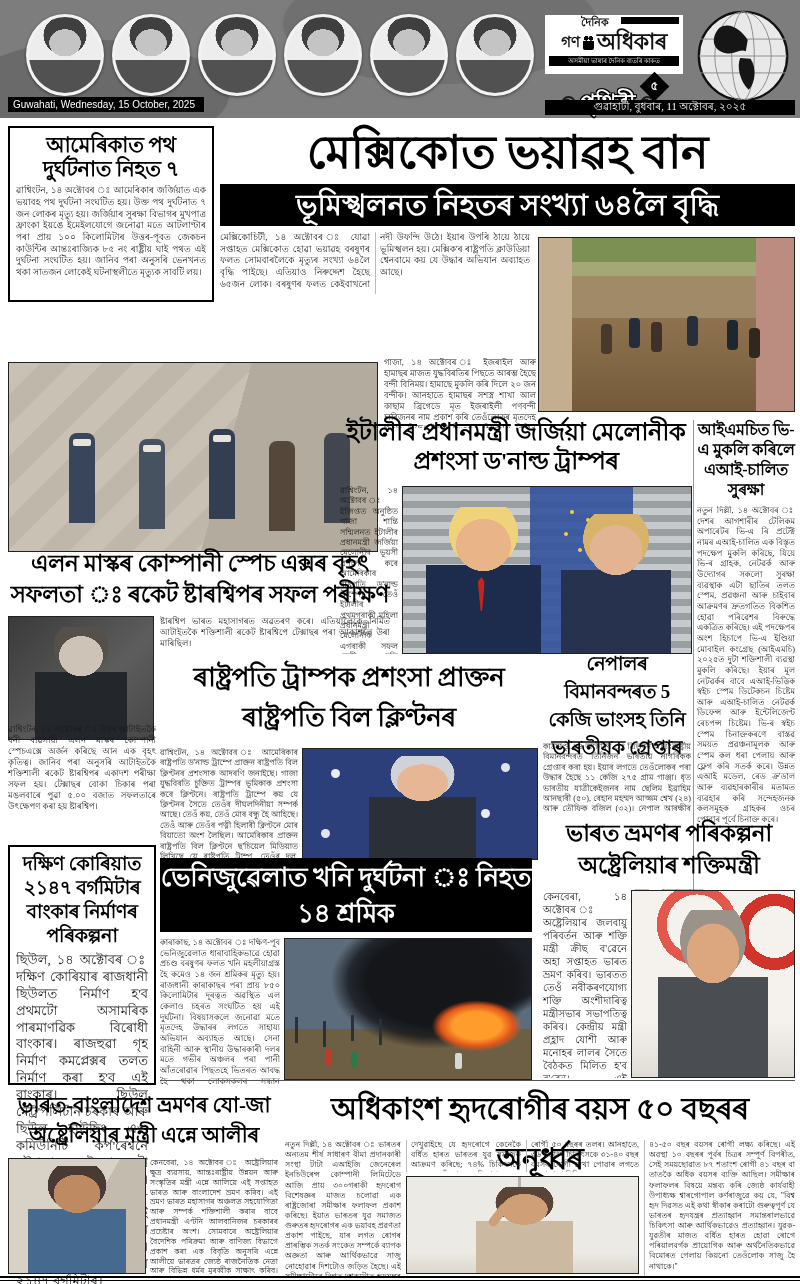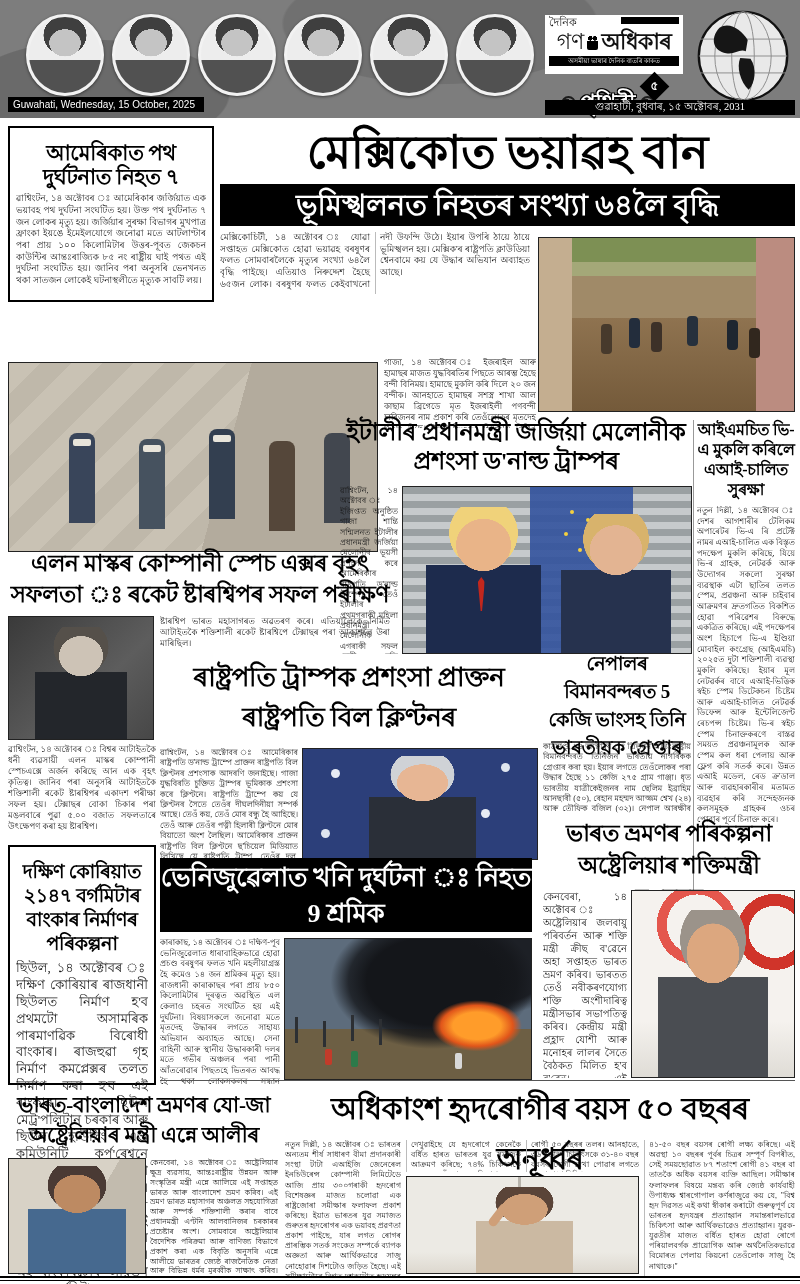--- a/index.html
+++ b/index.html
@@ -24,21 +24,21 @@
       radial-gradient(ellipse 22% 18% at 50% 34%, #c4c4c4 0 99%, transparent 100%),
       radial-gradient(ellipse 30% 26% at 50% 24%, #3f3f3f 0 99%, transparent 100%),
       linear-gradient(180deg, transparent 0 56%, #515151 56% 100%),
       radial-gradient(circle at 50% 40%, #ededed 0 65%, #a8a8a8 100%);
   }
   .strip { position:absolute; background:#000; color:#fff; display:flex; align-items:center; padding:0 5px; }
   #strip-en { left:8px; top:97px; width:196px; height:15px; font-family:"Liberation Sans",sans-serif; font-size:10px; font-weight:normal; }
   #strip-as { left:545px; top:100px; width:250px; height:15px; font-size:10.5px; justify-content:center; }
   #logo-box { position:absolute; left:545px; top:15px; width:138px; height:59px; background:#fff; padding:2px 4px; }
   #logo-row1 { display:flex; justify-content:space-between; align-items:flex-start; }
-  #logo-prefix { font-size:11px; font-weight:400; line-height:11px; }
+  #logo-prefix { font-size:11px; font-weight:700; line-height:11px;margin-left:32px; }
   #logo-top-bar { width:58px; height:7px; background:#000; }
   #logo-row2 { display:flex; align-items:center; justify-content:center; gap:3px; height:28px; }
   #paper-name { font-size:22px; font-weight:900; letter-spacing:-.5px; white-space:nowrap; }
   #people-icon { width:11px; height:15px;
       background:
         radial-gradient(circle at 30% 22%, #000 0 2.2px, transparent 2.4px),
         radial-gradient(circle at 72% 22%, #000 0 2.2px, transparent 2.4px),
         linear-gradient(180deg, transparent 0 38%, #000 38% 100%);
       border-radius:2px; }
   #logo-tagline { background:#000; color:#fff; font-size:6.5px; height:10px; line-height:10px; text-align:center; white-space:nowrap; overflow:hidden; }
@@ -48,21 +48,21 @@
   .globe-doodle { width:15px; height:15px; border-radius:50%; border:2px solid #1c1c1c;
       background: radial-gradient(circle at 30% 50%, transparent 0 4px, #1c1c1c 4px 4.8px, transparent 5px); }
   #page-diamond { position:absolute; left:644px; top:76px; width:21px; height:21px; background:#000; transform:rotate(45deg); display:flex; align-items:center; justify-content:center; }
   #page-diamond span { transform:rotate(-45deg); color:#fff; font-size:12px; font-weight:bold; }
   #globe-icon { position:absolute; left:696px; top:9px; width:94px; height:94px; }
 
   
   .abs { position:absolute; }
   .hl { font-weight:900; text-align:center; letter-spacing:-.3px; color:#000; }
   .bodytext { text-align:justify; overflow:hidden; line-height:1.3; color:#1a1a1a; }
-  .boxed { border:2px solid #000; padding:13px 6px; }
+  .boxed { border:2px solid #000; padding:5px 6px; }
   .banner { background:#000; color:#fff; }
   .photo { position:absolute; border:1px solid #222; overflow:hidden; }
   .person { position:absolute;
       background:
         radial-gradient(ellipse 24% 18% at 50% 26%, var(--skin,#e0b090) 0 99%, transparent 100%),
         radial-gradient(ellipse 30% 24% at 50% 18%, var(--hair,#666) 0 99%, transparent 100%),
         linear-gradient(180deg, transparent 0 40%, var(--suit,#232a3a) 40% 100%); }
   .tie::after { content:""; position:absolute; left:48%; top:48%; width:7px; height:34px; background:#c2271d; transform:translateX(-50%); clip-path:polygon(50% 0,100% 15%,60% 100%,40% 100%,0 15%); }
 
   
@@ -108,21 +108,21 @@
   #imc-col { left:697px; top:420px; width:98px; height:660px; }
   #imc-col .hl { font-size:16px; line-height:20px; margin-bottom:6px; }
   #imc-col .bodytext { font-size:8.2px; height:540px; }
   #div-imc { left:693px; top:420px; width:0; height:658px; border-left:1px solid #999; }
 
   
   #musk-hl { left:8px; top:548px; width:384px; height:64px; font-size:23px; line-height:31px; }
   #musk-photo { left:8px; top:616px; width:146px; height:124px; background:linear-gradient(135deg,#3a3a3a,#5d5d5d 60%,#474747); }
   #musk-fig { left:18%; top:8%; width:64%; height:92%; --skin:#cdc3b6; --hair:#55504a; --suit:#23262b; }
   #musk-side { left:160px; top:616px; width:230px; height:42px; font-size:8.5px; }
-  #musk-body { left:8px; top:744px; width:148px; height:114px; font-size:8.5px; }
+  #musk-body { left:8px; top:724px; width:148px; height:114px; font-size:8.5px; }
 
   
   #clinton-hl { left:160px; top:658px; width:378px; height:84px; font-size:26px; line-height:40px; }
   #clinton-body { left:160px; top:748px; width:138px; height:112px; font-size:8px; }
   #clinton-photo { left:302px; top:748px; width:236px; height:112px; background:#2c3f7a; }
   #clinton-photo .star { position:absolute; left:12%; top:18%; width:9px; height:9px; background:#e8ecf4; border-radius:50%;
       box-shadow:150px 40px 0 #e8ecf4, 170px -6px 0 #dfe5ef, -10px 60px 0 #dfe5ef; }
   #clinton-fig { left:28%; top:6%; width:46%; height:94%; --skin:#e7b694; --hair:#cfd2d6; --suit:#2a2f38; }
 
   
@@ -193,21 +193,21 @@
     <div class="port" style="left:284px"></div>
     <div class="port" style="left:370px"></div>
     <div class="port" style="left:456px"></div>
 
     <div id="logo-box">
       <div id="logo-row1">
         <span id="logo-prefix">দৈনিক</span>
         <span id="logo-top-bar"></span>
       </div>
       <div id="logo-row2">
-        <span id="paper-name-left" style="font-size:22px;font-weight:400">গণ</span>
+        <span id="paper-name-left" style="font-size:15px;font-weight:700">গণ</span>
         <span id="people-icon"></span>
         <span id="paper-name">অধিকাৰ</span>
       </div>
       <div id="logo-tagline">অসমীয়া ভাষাৰ দৈনিক বাতৰি কাকত</div>
     </div>
 
     <div id="section-row">
       <span class="globe-doodle"></span>
       <span id="section-label">পৃথিৱী</span>
       <span class="globe-doodle"></span>
@@ -221,21 +221,21 @@
       <ellipse cx="50" cy="50" rx="30" ry="47" fill="none" stroke="#8a8a8a" stroke-width="1"></ellipse>
       <ellipse cx="50" cy="50" rx="12" ry="47" fill="none" stroke="#8a8a8a" stroke-width="1"></ellipse>
       <line x1="4" y1="32" x2="96" y2="32" stroke="#8a8a8a" stroke-width="1"></line>
       <line x1="3" y1="50" x2="97" y2="50" stroke="#8a8a8a" stroke-width="1"></line>
       <line x1="4" y1="68" x2="96" y2="68" stroke="#8a8a8a" stroke-width="1"></line>
       <path d="M25,20 C14,32 19,45 32,47 C41,49 46,42 53,45 L55,33 C49,23 36,13 25,20 Z" fill="#161616"></path>
       <path d="M47,52 C43,62 47,77 56,86 C63,79 65,63 58,53 Z" fill="#161616"></path>
     </svg>
 
     <div class="strip" id="strip-en">Guwahati, Wednesday, 15 October, 2025</div>
-    <div class="strip" id="strip-as">গুৱাহাটী, বুধবাৰ, ১৫ অক্টোবৰ, 2031</div>
+    <div class="strip" id="strip-as">গুৱাহাটী, বুধবাৰ, 11 অক্টোবৰ, ২০২৫</div>
   </div>
 
   <div class="abs boxed" id="us-box">
     <div class="hl">আমেৰিকাত পথ দুৰ্ঘটনাত নিহত ৭</div>
     <div class="bodytext">ৱাশ্বিংটন, ১৪ অক্টোবৰ ঃ আমেৰিকাৰ জৰ্জিয়াত এক ভয়াবহ পথ দুৰ্ঘটনা সংঘটিত হয়। উক্ত পথ দুৰ্ঘটনাত ৭ জন লোকৰ মৃত্যু হয়। জৰ্জিয়াৰ সুৰক্ষা বিভাগৰ মুখপাত্ৰ ফ্ৰাংকা ইয়ঙে ইমেইলযোগে জনোৱা মতে আটলাণ্টাৰ পৰা প্ৰায় ১০০ কিলোমিটাৰ উত্তৰ-পূবত জেকচন কাউন্টিৰ আন্তঃৰাজ্যিক ৮৫ নং ৰাষ্ট্ৰীয় ঘাই পথত এই দুৰ্ঘটনা সংঘটিত হয়। জানিব পৰা অনুসৰি ভেনখনত থকা সাতজন লোকেই ঘটনাস্থলীতে মৃত্যুক সাবটি লয়।</div>
   </div>
 
   <div class="abs hl" id="mex-hl">মেক্সিকোত ভয়াৱহ বান</div>
   <div class="abs banner" id="mex-sub">ভূমিস্খলনত নিহতৰ সংখ্যা ৬৪লৈ বৃদ্ধি</div>
   <div class="abs bodytext" id="mex-body">মেক্সিকোচিটী, ১৪ অক্টোবৰ ঃ যোৱা সপ্তাহত মেক্সিকোত হোৱা ভয়াৱহ বৰষুণৰ ফলত সোমবাৰলৈকে মৃত্যুৰ সংখ্যা ৬৪লৈ বৃদ্ধি পাইছে। এতিয়াও নিৰুদ্দেশ হৈছে ৬৫জন লোক। বৰষুণৰ ফলত কেইবাখনো নদী উফন্দি উঠে। ইয়াৰ উপৰি ঠায়ে ঠায়ে ভূমিস্খলন হয়। মেক্সিক'ৰ ৰাষ্ট্ৰপতি ক্লাউডিয়া শ্বেনবামে কয় যে উদ্ধাৰ অভিযান অব্যাহত আছে।</div>
@@ -279,21 +279,21 @@
   <div class="abs bodytext" id="bowen-body">কেনবেৰা, ১৪ অক্টোবৰ ঃ অষ্ট্ৰেলিয়াৰ জলবায়ু পৰিবৰ্তন আৰু শক্তি মন্ত্ৰী ক্ৰীছ ব'ৱেনে অহা সপ্তাহত ভাৰত ভ্ৰমণ কৰিব। ভাৰতত তেওঁ নবীকৰণযোগ্য শক্তি অংশীদাৰিত্ব মন্ত্ৰীসভাৰ সভাপতিত্ব কৰিব। কেন্দ্ৰীয় মন্ত্ৰী প্ৰহ্লাদ যোশী আৰু মনোহৰ লালৰ সৈতে বৈঠকত মিলিত হ'ব ব'ৱেন। এই সময়ছোৱাত ৰাজ্যত ভাৰত-অষ্ট্ৰেলিয়া শক্তি আলোচনাও অনুষ্ঠিত হ'ব। শেহতীয়াকৈ কেন্দ্ৰীয় মন্ত্ৰী ৰাজনাথ সিঙৰ ভ্ৰমণৰ মাত্ৰ এসপ্তাহমান পিছতে এই উচ্চ পৰ্যায়ৰ ভ্ৰমণ হ'ব বুলি এক সূত্ৰই প্ৰকাশ কৰিছে।</div>
   <div class="photo" id="bowen-photo">
     <div class="person" id="bowen-fig"></div>
   </div>
 
   <div class="abs boxed" id="korea-box">
     <div class="hl">দক্ষিণ কোৰিয়াত ২১৪৭ বৰ্গমিটাৰ বাংকাৰ নিৰ্মাণৰ পৰিকল্পনা</div>
     <div class="bodytext">ছিউল, ১৪ অক্টোবৰ ঃ দক্ষিণ কোৰিয়াৰ ৰাজধানী ছিউলত নিৰ্মাণ হ'ব প্ৰথমটো অসামৰিক পাৰমাণৱিক বিৰোধী বাংকাৰ। ৰাজহুৱা গৃহ নিৰ্মাণ কমপ্লেক্সৰ তলত নিৰ্মাণ কৰা হ'ব এই বাংকাৰ। ছিউল মেট্ৰ'পলিটান চৰকাৰ আৰু ছিউল হাউছিং এণ্ড কমিউনিটি কৰ্প'ৰেশ্বনে যৌথভাৱে এই প্ৰকল্পটো সম্পূৰ্ণ কৰিব বুলি প্ৰকাশ। এজন বিষয়াৰ মতে ২০২৮ চনৰ ভিতৰত এই বাংকাৰটো সম্পূৰ্ণ হোৱাৰ লক্ষ্য নিৰ্ধাৰণ কৰা হৈছে। এই বাংকাৰটোৰ আয়তন ২১৪৭ বৰ্গমিটাৰ।</div>
   </div>
 
-  <div class="abs banner hl" id="ven-banner" style="color:#fff">ভেনিজুৱেলাত খনি দুৰ্ঘটনা ঃ নিহত 9 শ্ৰমিক</div>
+  <div class="abs banner hl" id="ven-banner" style="color:#fff">ভেনিজুৱেলাত খনি দুৰ্ঘটনা ঃ নিহত ১৪ শ্ৰমিক</div>
   <div class="abs bodytext" id="ven-body">কাৰাকাছ, ১৪ অক্টোবৰ ঃ দক্ষিণ-পূব ভেনিজুৱেলাত ধাৰাবাহিকভাৱে হোৱা প্ৰচণ্ড বৰষুণৰ ফলত খনি মহলীয়াগ্ৰস্ত হৈ কমেও ১৪ জন শ্ৰমিকৰ মৃত্যু হয়। ৰাজধানী কাৰাকাছৰ পৰা প্ৰায় ৮৫০ কিলোমিটাৰ দূৰত্বত অৱস্থিত এল কেলাও চহৰত সংঘটিত হয় এই দুৰ্ঘটনা। বিষয়াসকলে জনোৱা মতে মৃতদেহ উদ্ধাৰৰ লগতে সাহায্য অভিযান অব্যাহত আছে। সেনা বাহিনী আৰু স্থানীয় উদ্ধাৰকাৰী দলৰ মতে গভীৰ অঞ্চলৰ পৰা পানী আঁতৰোৱাৰ পিছতহে ভিতৰত আবদ্ধ হৈ থকা লোকসকলৰ সন্ধান উলিওৱাত সহজ হ'ব।</div>
   <div class="photo" id="ven-photo"></div>
 
   <div class="abs hl" id="aly-hl">ভাৰত-বাংলাদেশ ভ্ৰমণৰ যো-জা অষ্ট্ৰেলিয়াৰ মন্ত্ৰী এন্নে আলীৰ</div>
   <div class="photo" id="aly-photo">
     <div class="person" id="aly-fig"></div>
   </div>
   <div class="abs bodytext" id="aly-body">কেনবেৰা, ১৪ অক্টোবৰ ঃ অষ্ট্ৰেলিয়াৰ ক্ষুদ্ৰ ব্যৱসায়, আন্তঃৰাষ্ট্ৰীয় উন্নয়ন আৰু সংস্কৃতিৰ মন্ত্ৰী এন্নে আলিয়ে এই সপ্তাহত ভাৰত আৰু বাংলাদেশ ভ্ৰমণ কৰিব। এই ভ্ৰমণ ভাৰত মহাসাগৰ অঞ্চলত সহযোগিতা আৰু সম্পৰ্ক শক্তিশালী কৰাৰ বাবে প্ৰধানমন্ত্ৰী এণ্টনি আলবানিজৰ চৰকাৰৰ প্ৰচেষ্টাৰ অংশ। সোমবাৰে অষ্ট্ৰেলিয়াৰ বৈদেশিক পৰিক্ৰমা আৰু বাণিজ্য বিভাগে প্ৰকাশ কৰা এক বিবৃতি অনুসৰি এন্নে আলীয়ে ভাৰতৰ জ্যেষ্ঠ ৰাজনৈতিক নেতা আৰু বিভিন্ন ধৰ্মৰ মুৰব্বীক সাক্ষাৎ কৰিব। তেওঁলোকৰ লক্ষ্য হৈছে দুয়োখন দেশৰ জনসাধাৰণৰ মাজত সম্পৰ্ক আৰু অধিক শক্তিশালী কৰা।</div>
 
   <div class="abs" id="div-h1"></div>

